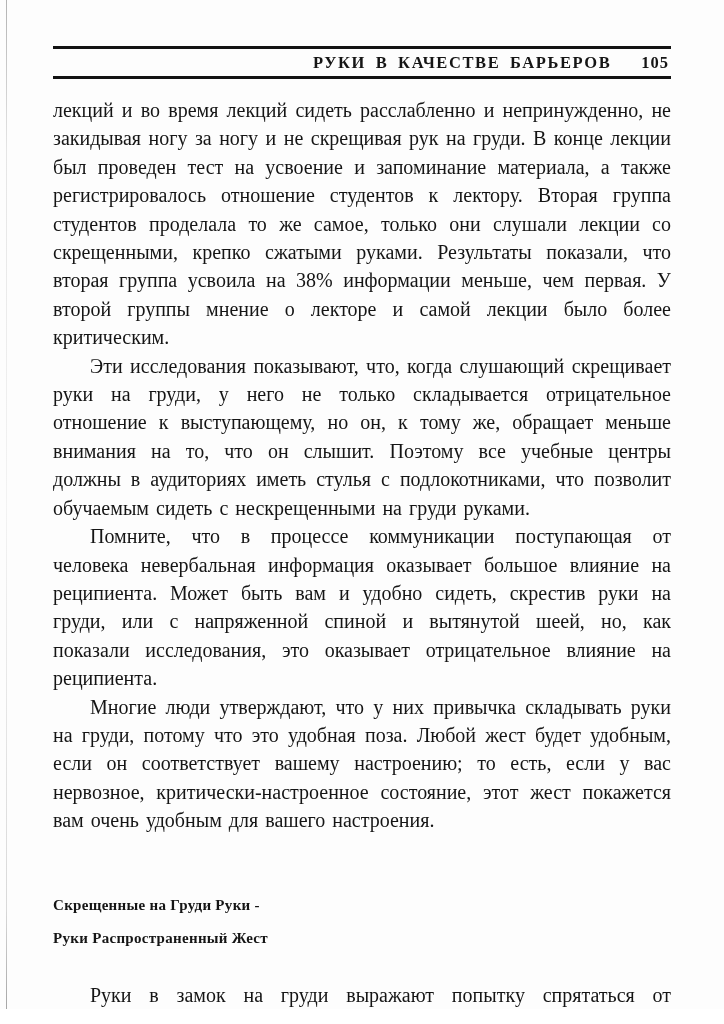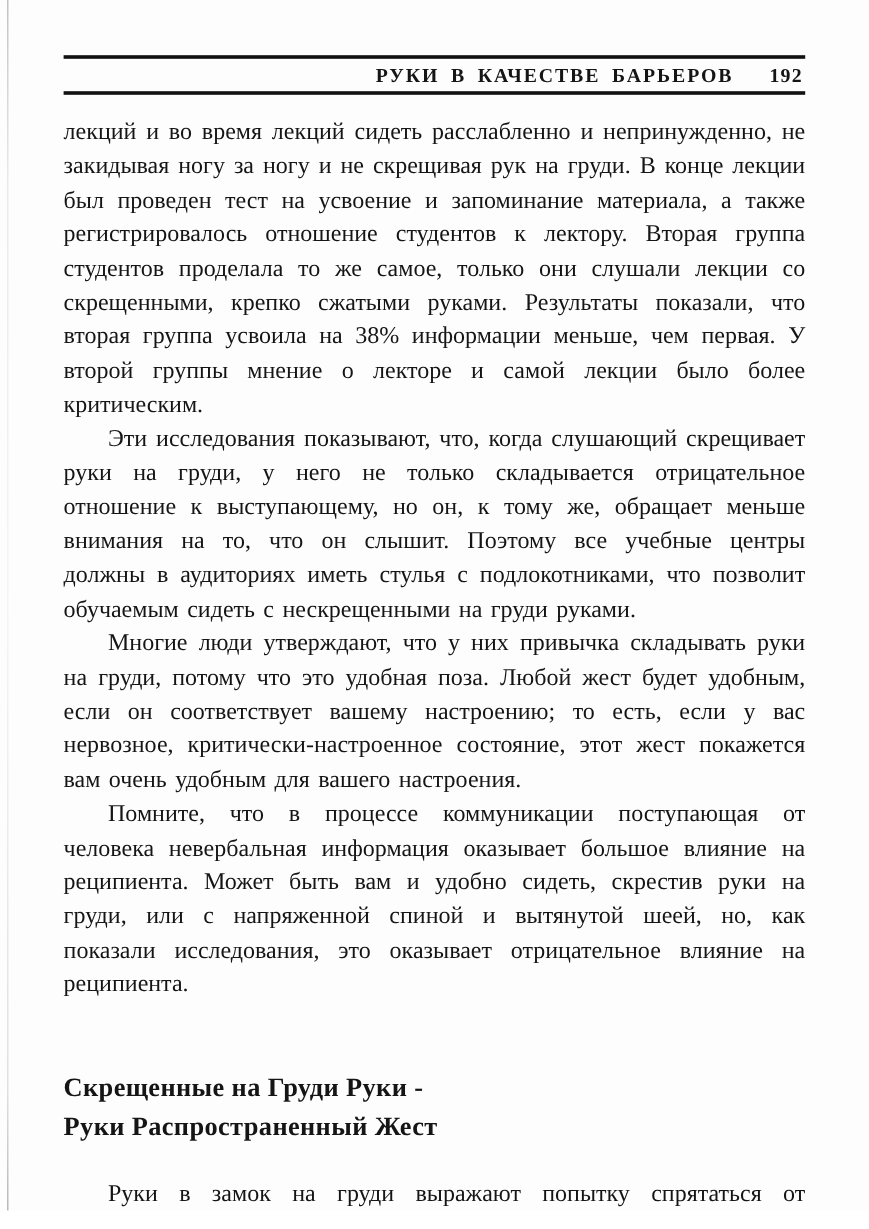--- a/index.html
+++ b/index.html
@@ -74,50 +74,50 @@
     line-height: 28.4px;
     text-align: justify;
     text-align-last: left;
     word-spacing: 0.10em;
   }
   .para.indent {
     text-indent: 37px;
   }
   .section-heading {
     margin: 54px 0 26px 0;
-    font-size: 22px;
+    font-size: 15px;
     font-weight: bold;
     line-height: 33px;
     letter-spacing: 0.3px;
   }
   .section-heading .heading-line {
     display: block;
   }
 </style>
 </head>
 <body>
 
 <div class="page">
 
   <div class="scan-edge"></div>
 
   <header class="running-header">
     <div class="rule rule-top"></div>
     <div class="header-row">
       <span class="header-title">РУКИ В КАЧЕСТВЕ БАРЬЕРОВ</span>
-      <span class="header-page-number">192</span>
+      <span class="header-page-number">105</span>
     </div>
     <div class="rule rule-bottom"></div>
   </header>
 
   <main class="text-block">
     <p class="para no-indent">лекций и во время лекций сидеть расслабленно и непринужденно, не закидывая ногу за ногу и не скрещивая рук на груди. В конце лекции был проведен тест на усвоение и запоминание материала, а также регистрировалось отношение студентов к лектору. Вторая группа студентов проделала то же самое, только они слушали лекции со скрещенными, крепко сжатыми руками. Результаты показали, что вторая группа усвоила на 38% информации меньше, чем первая. У второй группы мнение о лекторе и самой лекции было более критическим.</p>
     <p class="para indent">Эти исследования показывают, что, когда слушающий скрещивает руки на груди, у него не только складывается отрицательное отношение к выступающему, но он, к тому же, обращает меньше внимания на то, что он слышит. Поэтому все учебные центры должны в аудиториях иметь стулья с подлокотниками, что позволит обучаемым сидеть с нескрещенными на груди руками.</p>
+    <p class="para indent">Помните, что в процессе коммуникации поступающая от человека невербальная информация оказывает большое влияние на реципиента. Может быть вам и удобно сидеть, скрестив руки на груди, или с напряженной спиной и вытянутой шеей, но, как показали исследования, это оказывает отрицательное влияние на реципиента.</p>
     <p class="para indent">Многие люди утверждают, что у них привычка складывать руки на груди, потому что это удобная поза. Любой жест будет удобным, если он соответствует вашему настроению; то есть, если у вас нервозное, критически-настроенное состояние, этот жест покажется вам очень удобным для вашего настроения.</p>
-    <p class="para indent">Помните, что в процессе коммуникации поступающая от человека невербальная информация оказывает большое влияние на реципиента. Может быть вам и удобно сидеть, скрестив руки на груди, или с напряженной спиной и вытянутой шеей, но, как показали исследования, это оказывает отрицательное влияние на реципиента.</p>
 
     <h2 class="section-heading">
       <span class="heading-line">Скрещенные на Груди Руки -</span>
       <span class="heading-line">Руки Распространенный Жест</span>
     </h2>
 
     <p class="para indent">Руки в замок на груди выражают попытку спрятаться от неблагоприятной ситуации. Положение рук при этом жесте может быть самым разнообразным, в этой книге мы обсудим три наиболее</p>
   </main>
 
 </div>

